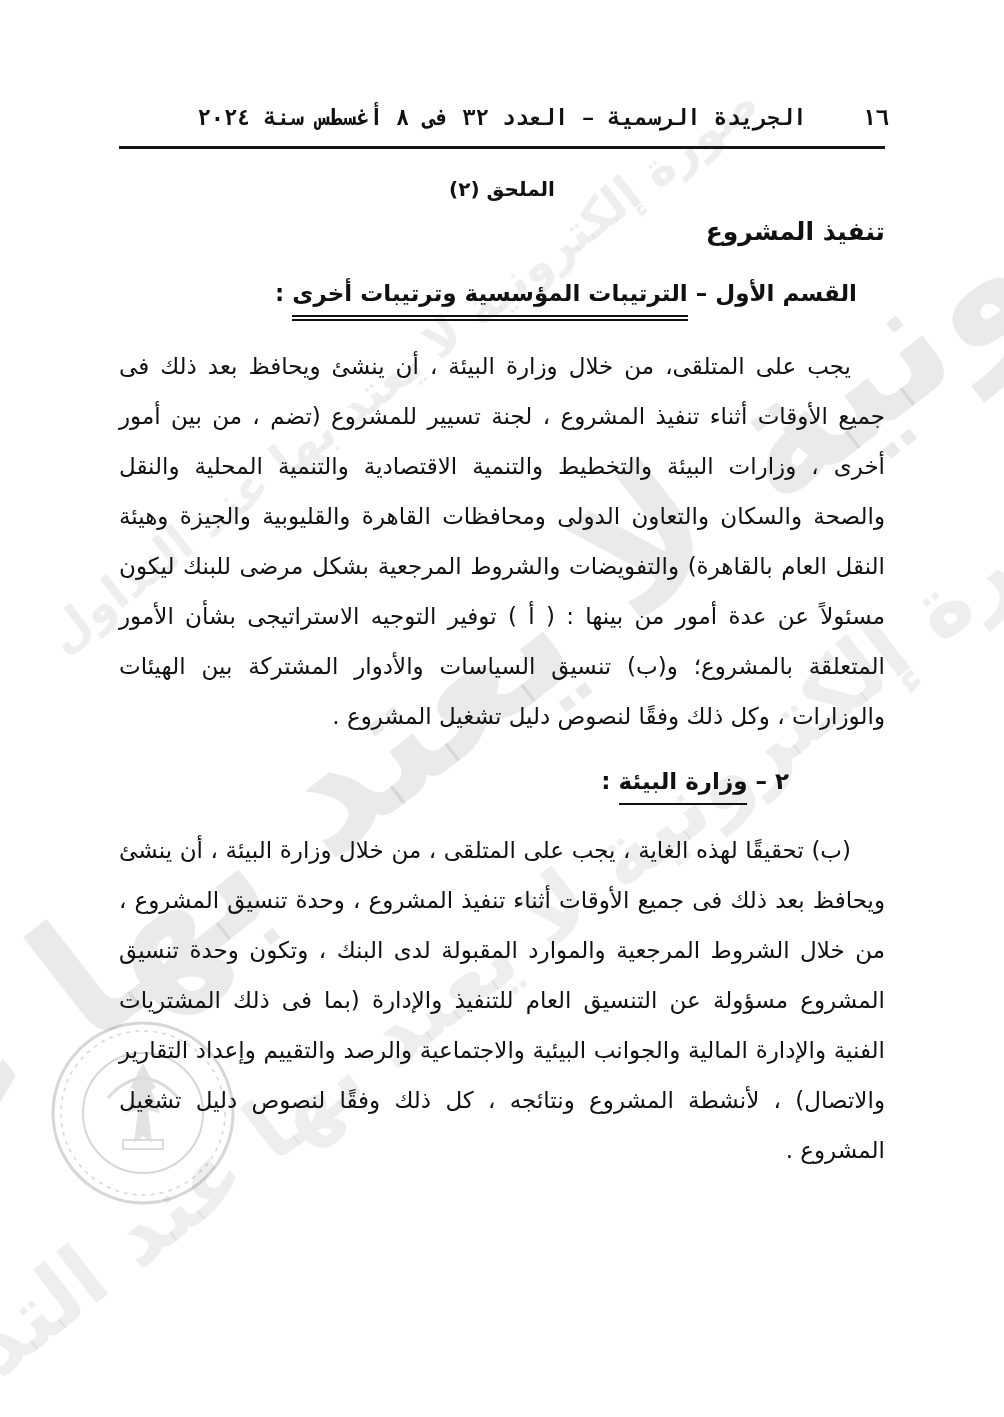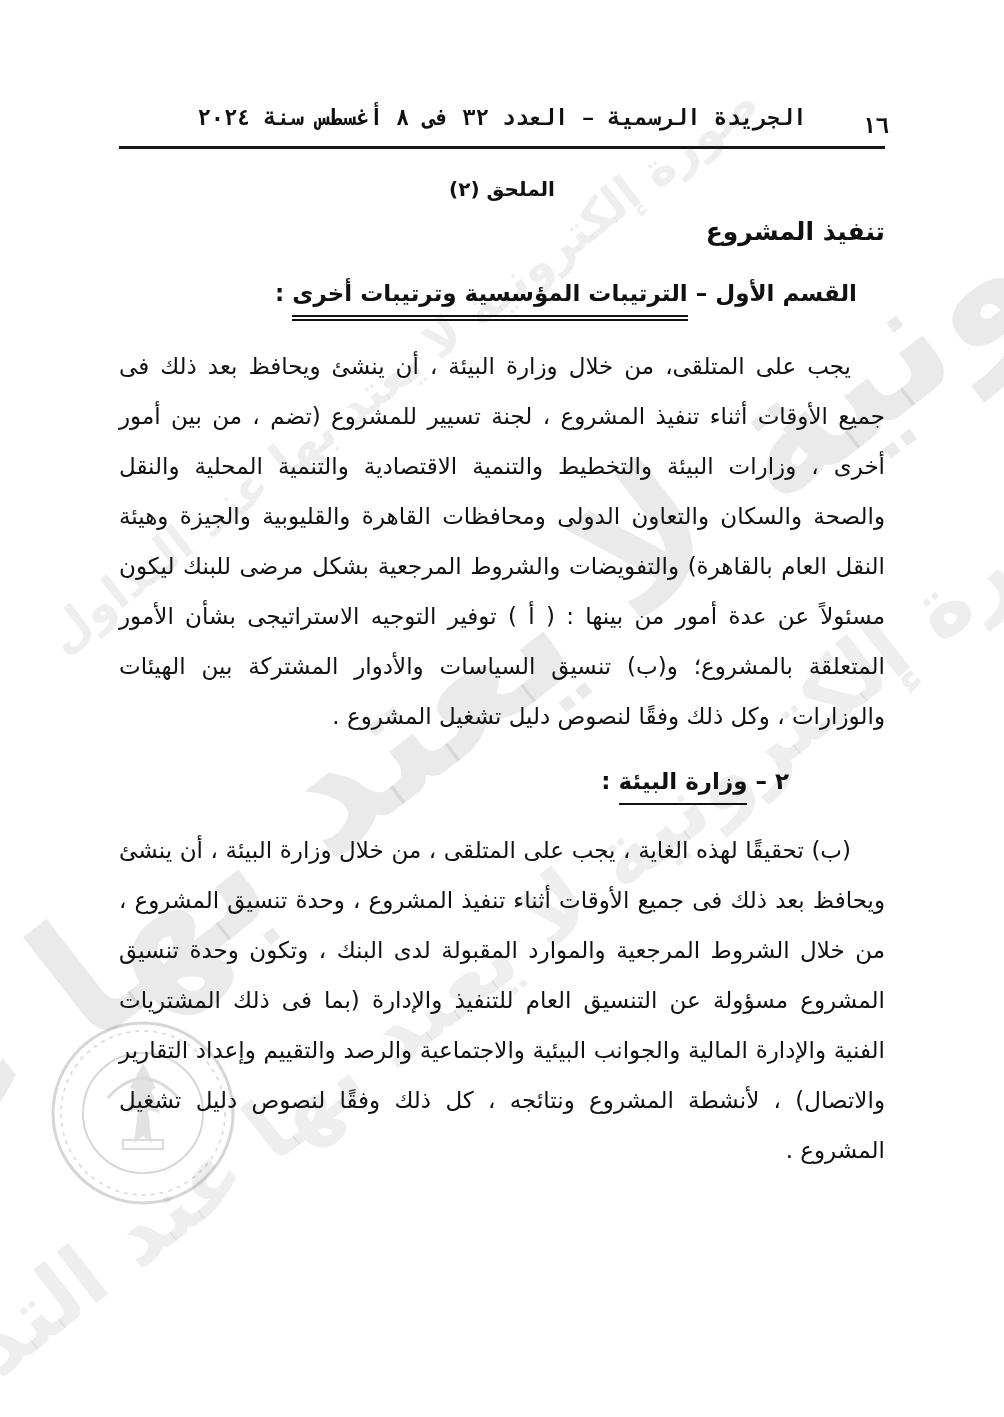--- a/index.html
+++ b/index.html
@@ -78,21 +78,21 @@
     text-align: center;
     font-weight: bold;
     font-size: 22px;
     line-height: 28px;
     font-family: Liberation Mono, monospace;
   }
   .page-number {
     position: absolute;
     left: auto;
     right: -4px;
-    top: 8px;
+    top: 0;
     font-weight: bold;
   }
   .header-rule {
     margin-top: 12px;
     border-top: 3px solid #161616;
   }
 
   .doc-title {
     margin-top: 28px;
     text-align: center;

